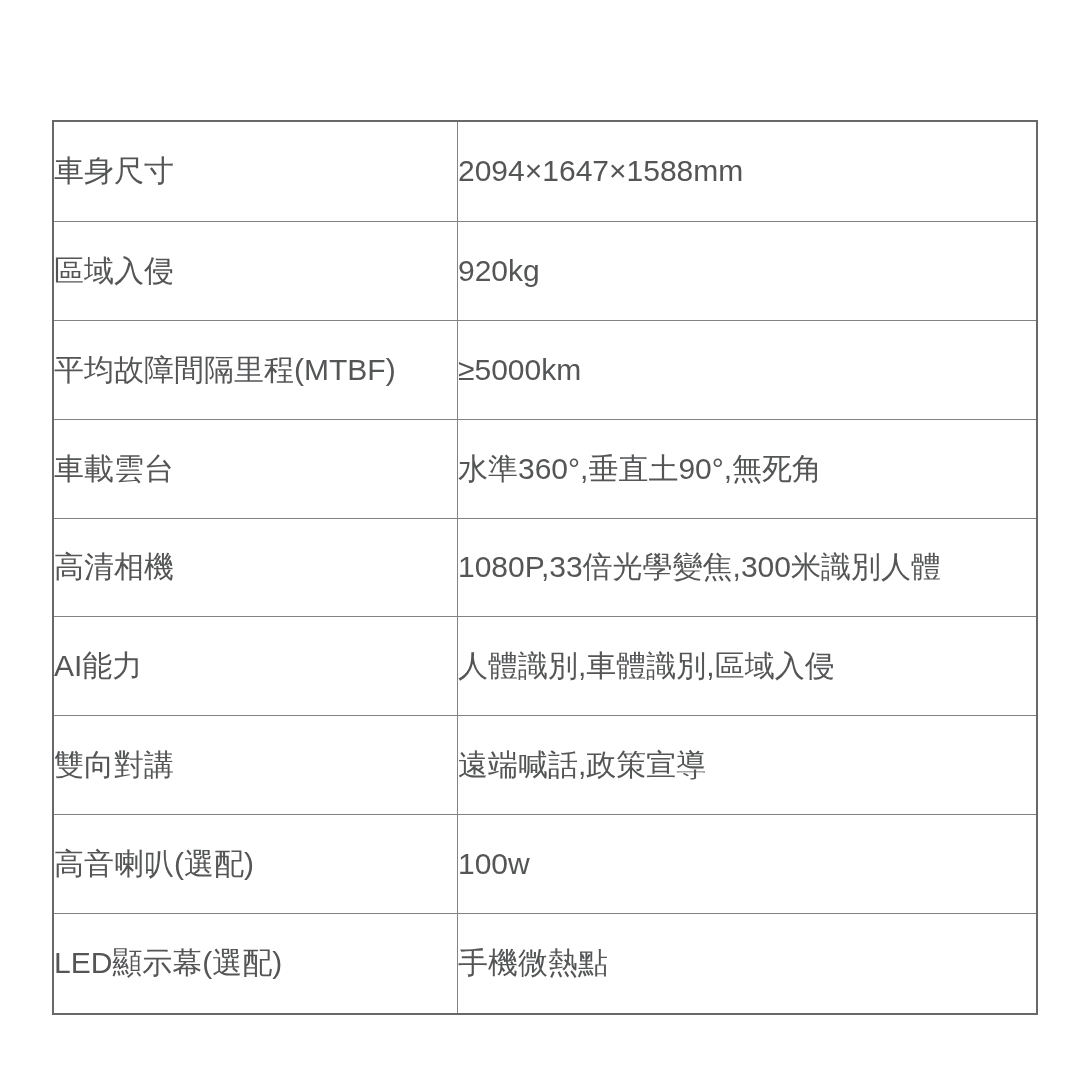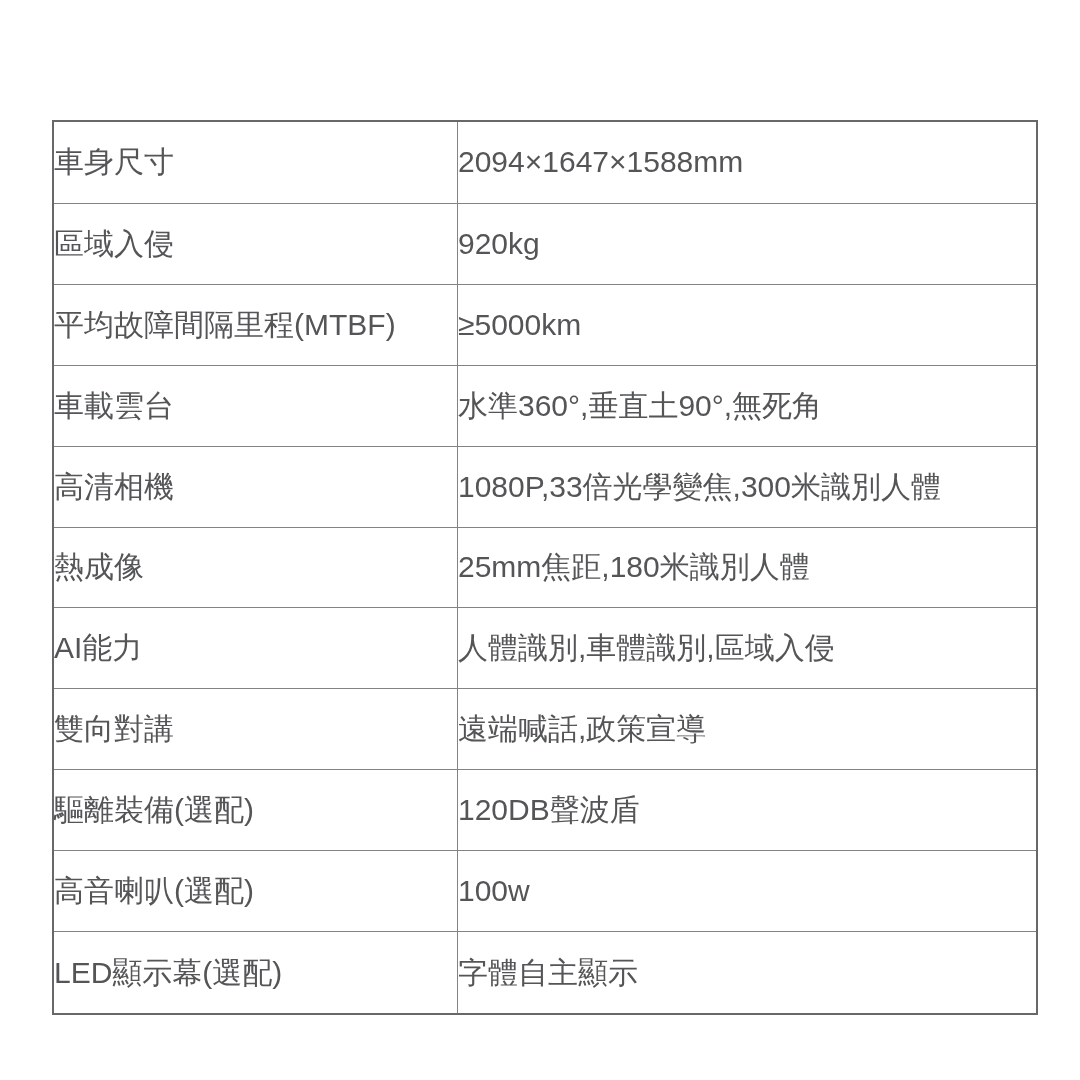--- a/index.html
+++ b/index.html
@@ -71,38 +71,30 @@
       </tr>
       <tr>
         <td class="col-label">車載雲台</td>
         <td class="col-value">水準360°,垂直土90°,無死角</td>
       </tr>
       <tr>
         <td class="col-label">高清相機</td>
         <td class="col-value">1080P,33倍光學變焦,300米識別人體</td>
       </tr>
       <tr>
-        <td class="col-label">熱成像</td>
-        <td class="col-value">25mm焦距,180米識別人體</td>
-      </tr>
-      <tr>
         <td class="col-label">AI能力</td>
         <td class="col-value">人體識別,車體識別,區域入侵</td>
       </tr>
       <tr>
         <td class="col-label">雙向對講</td>
         <td class="col-value">遠端喊話,政策宣導</td>
       </tr>
       <tr>
-        <td class="col-label">驅離裝備(選配)</td>
-        <td class="col-value">120DB聲波盾</td>
-      </tr>
-      <tr>
         <td class="col-label">高音喇叭(選配)</td>
         <td class="col-value">100w</td>
       </tr>
       <tr>
         <td class="col-label">LED顯示幕(選配)</td>
-        <td class="col-value">字體自主顯示</td>
+        <td class="col-value">手機微熱點</td>
       </tr>
     </tbody>
   </table>
 </div>
 
 </body></html>

